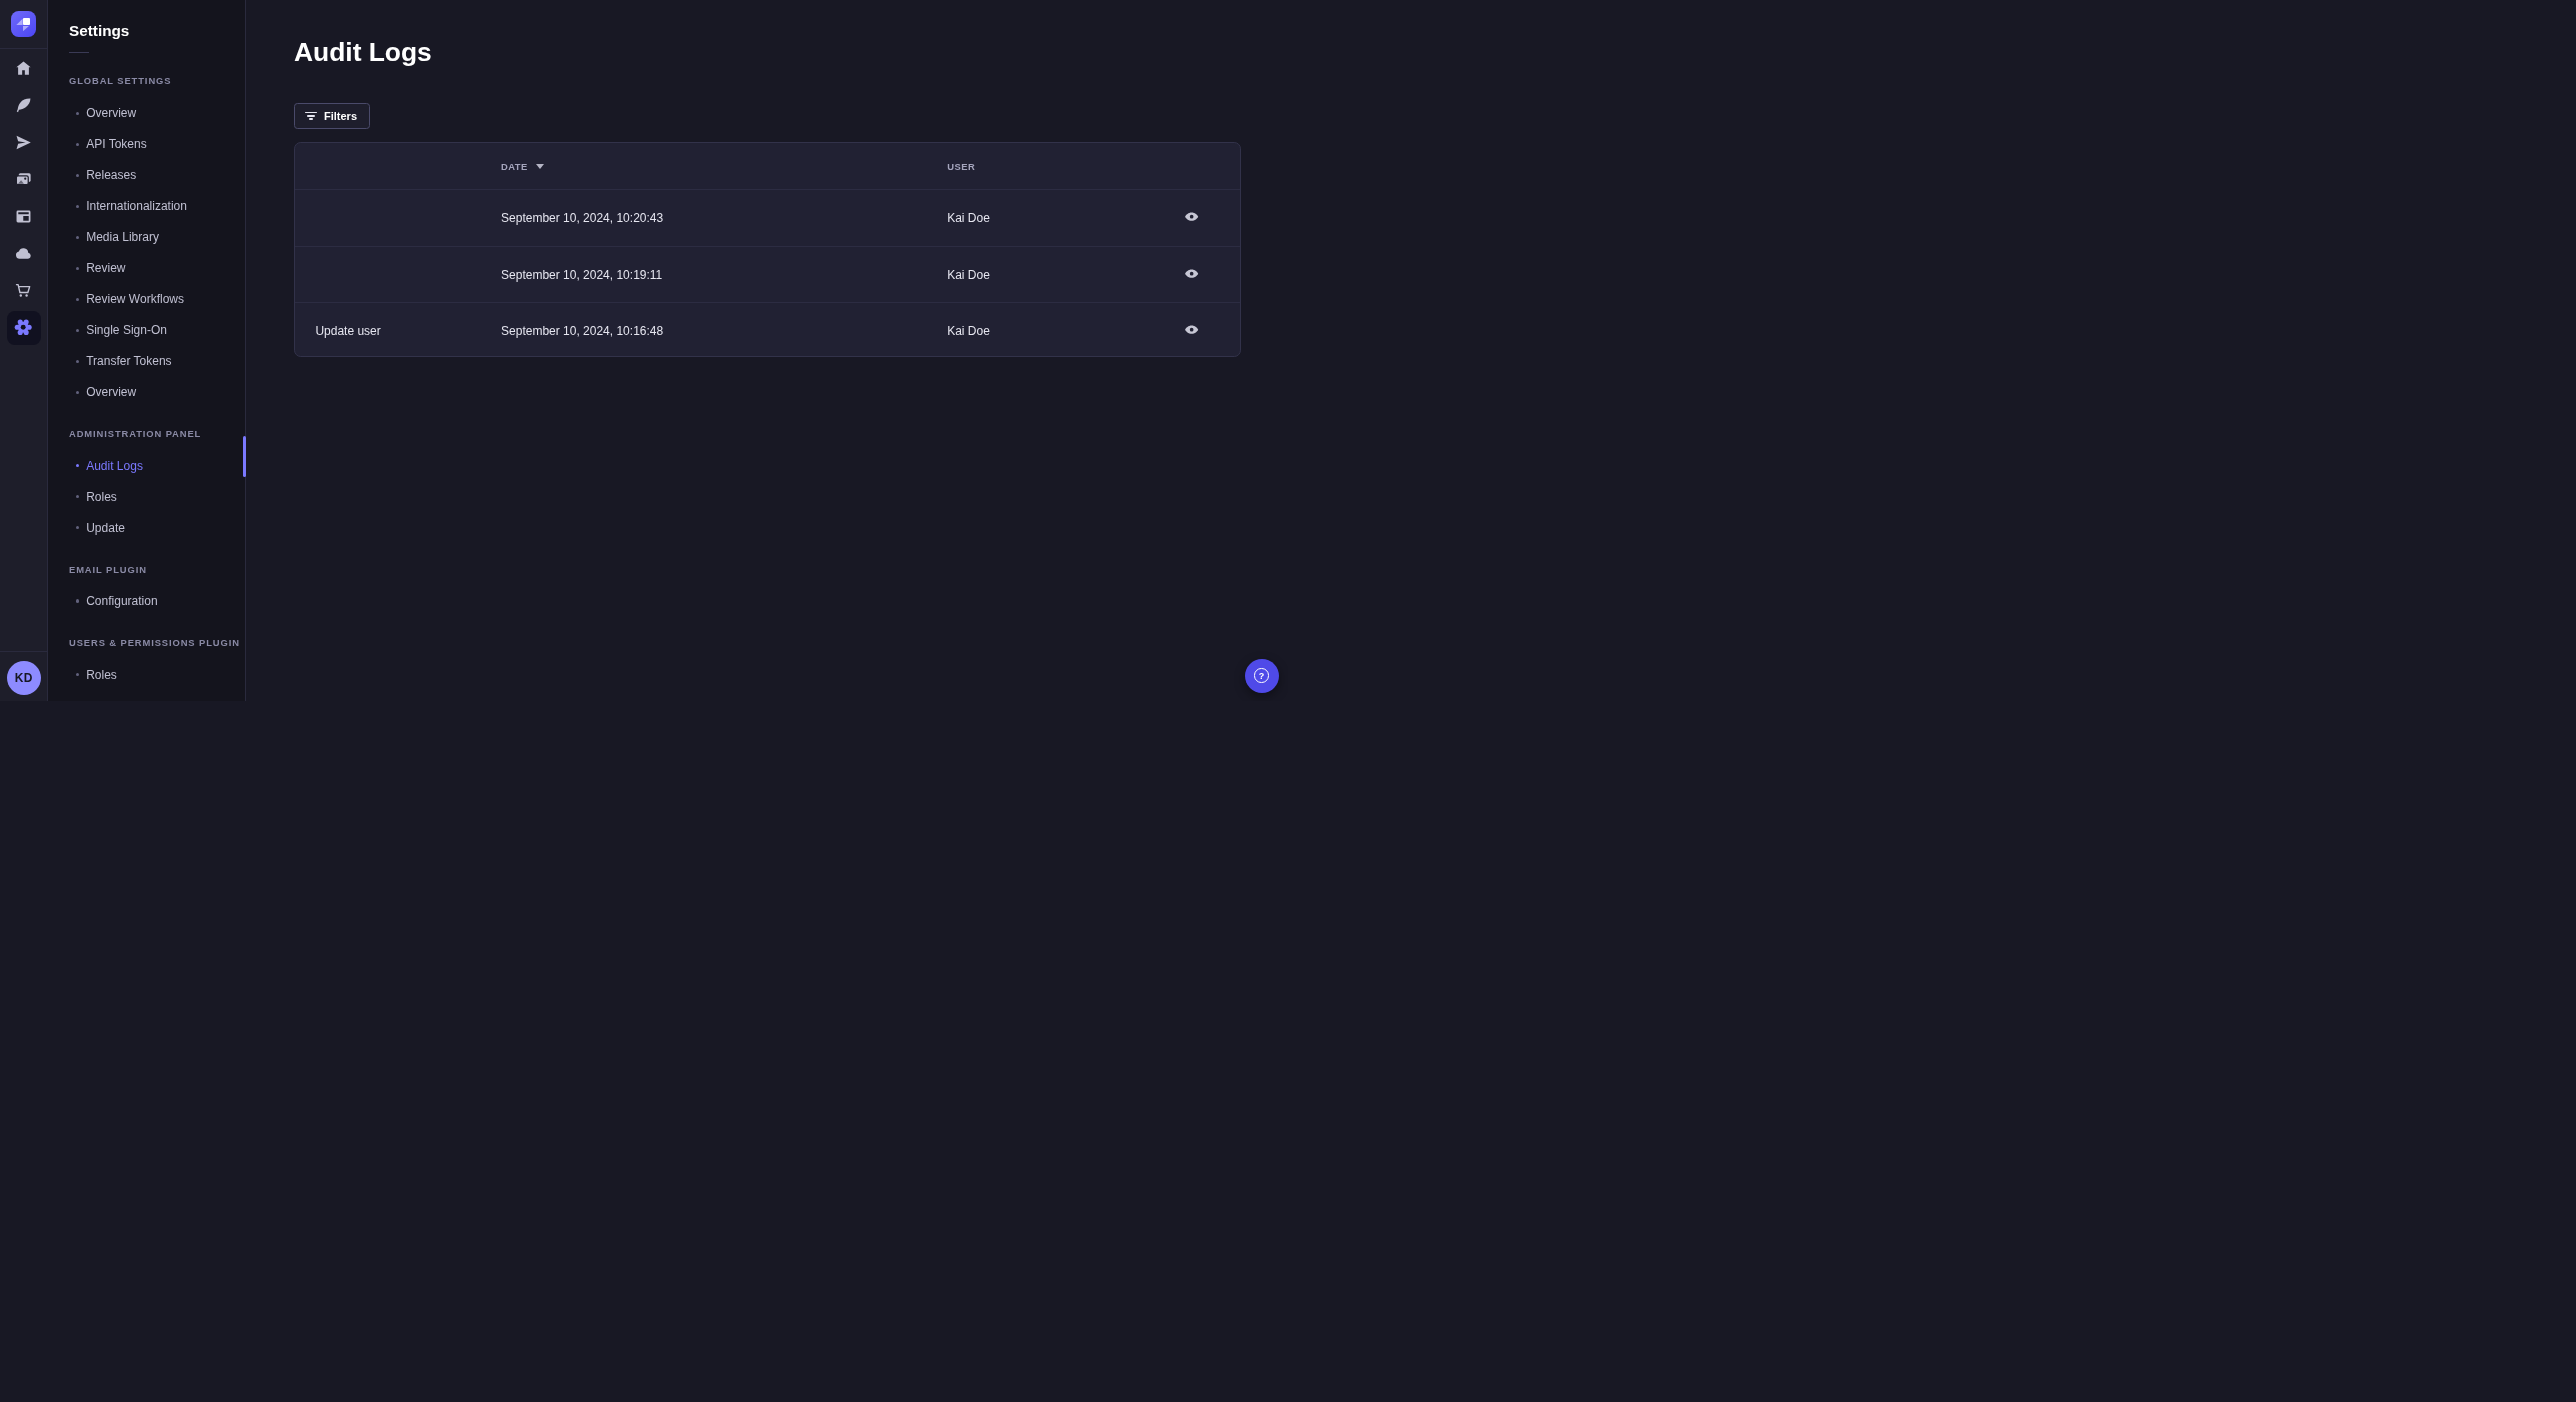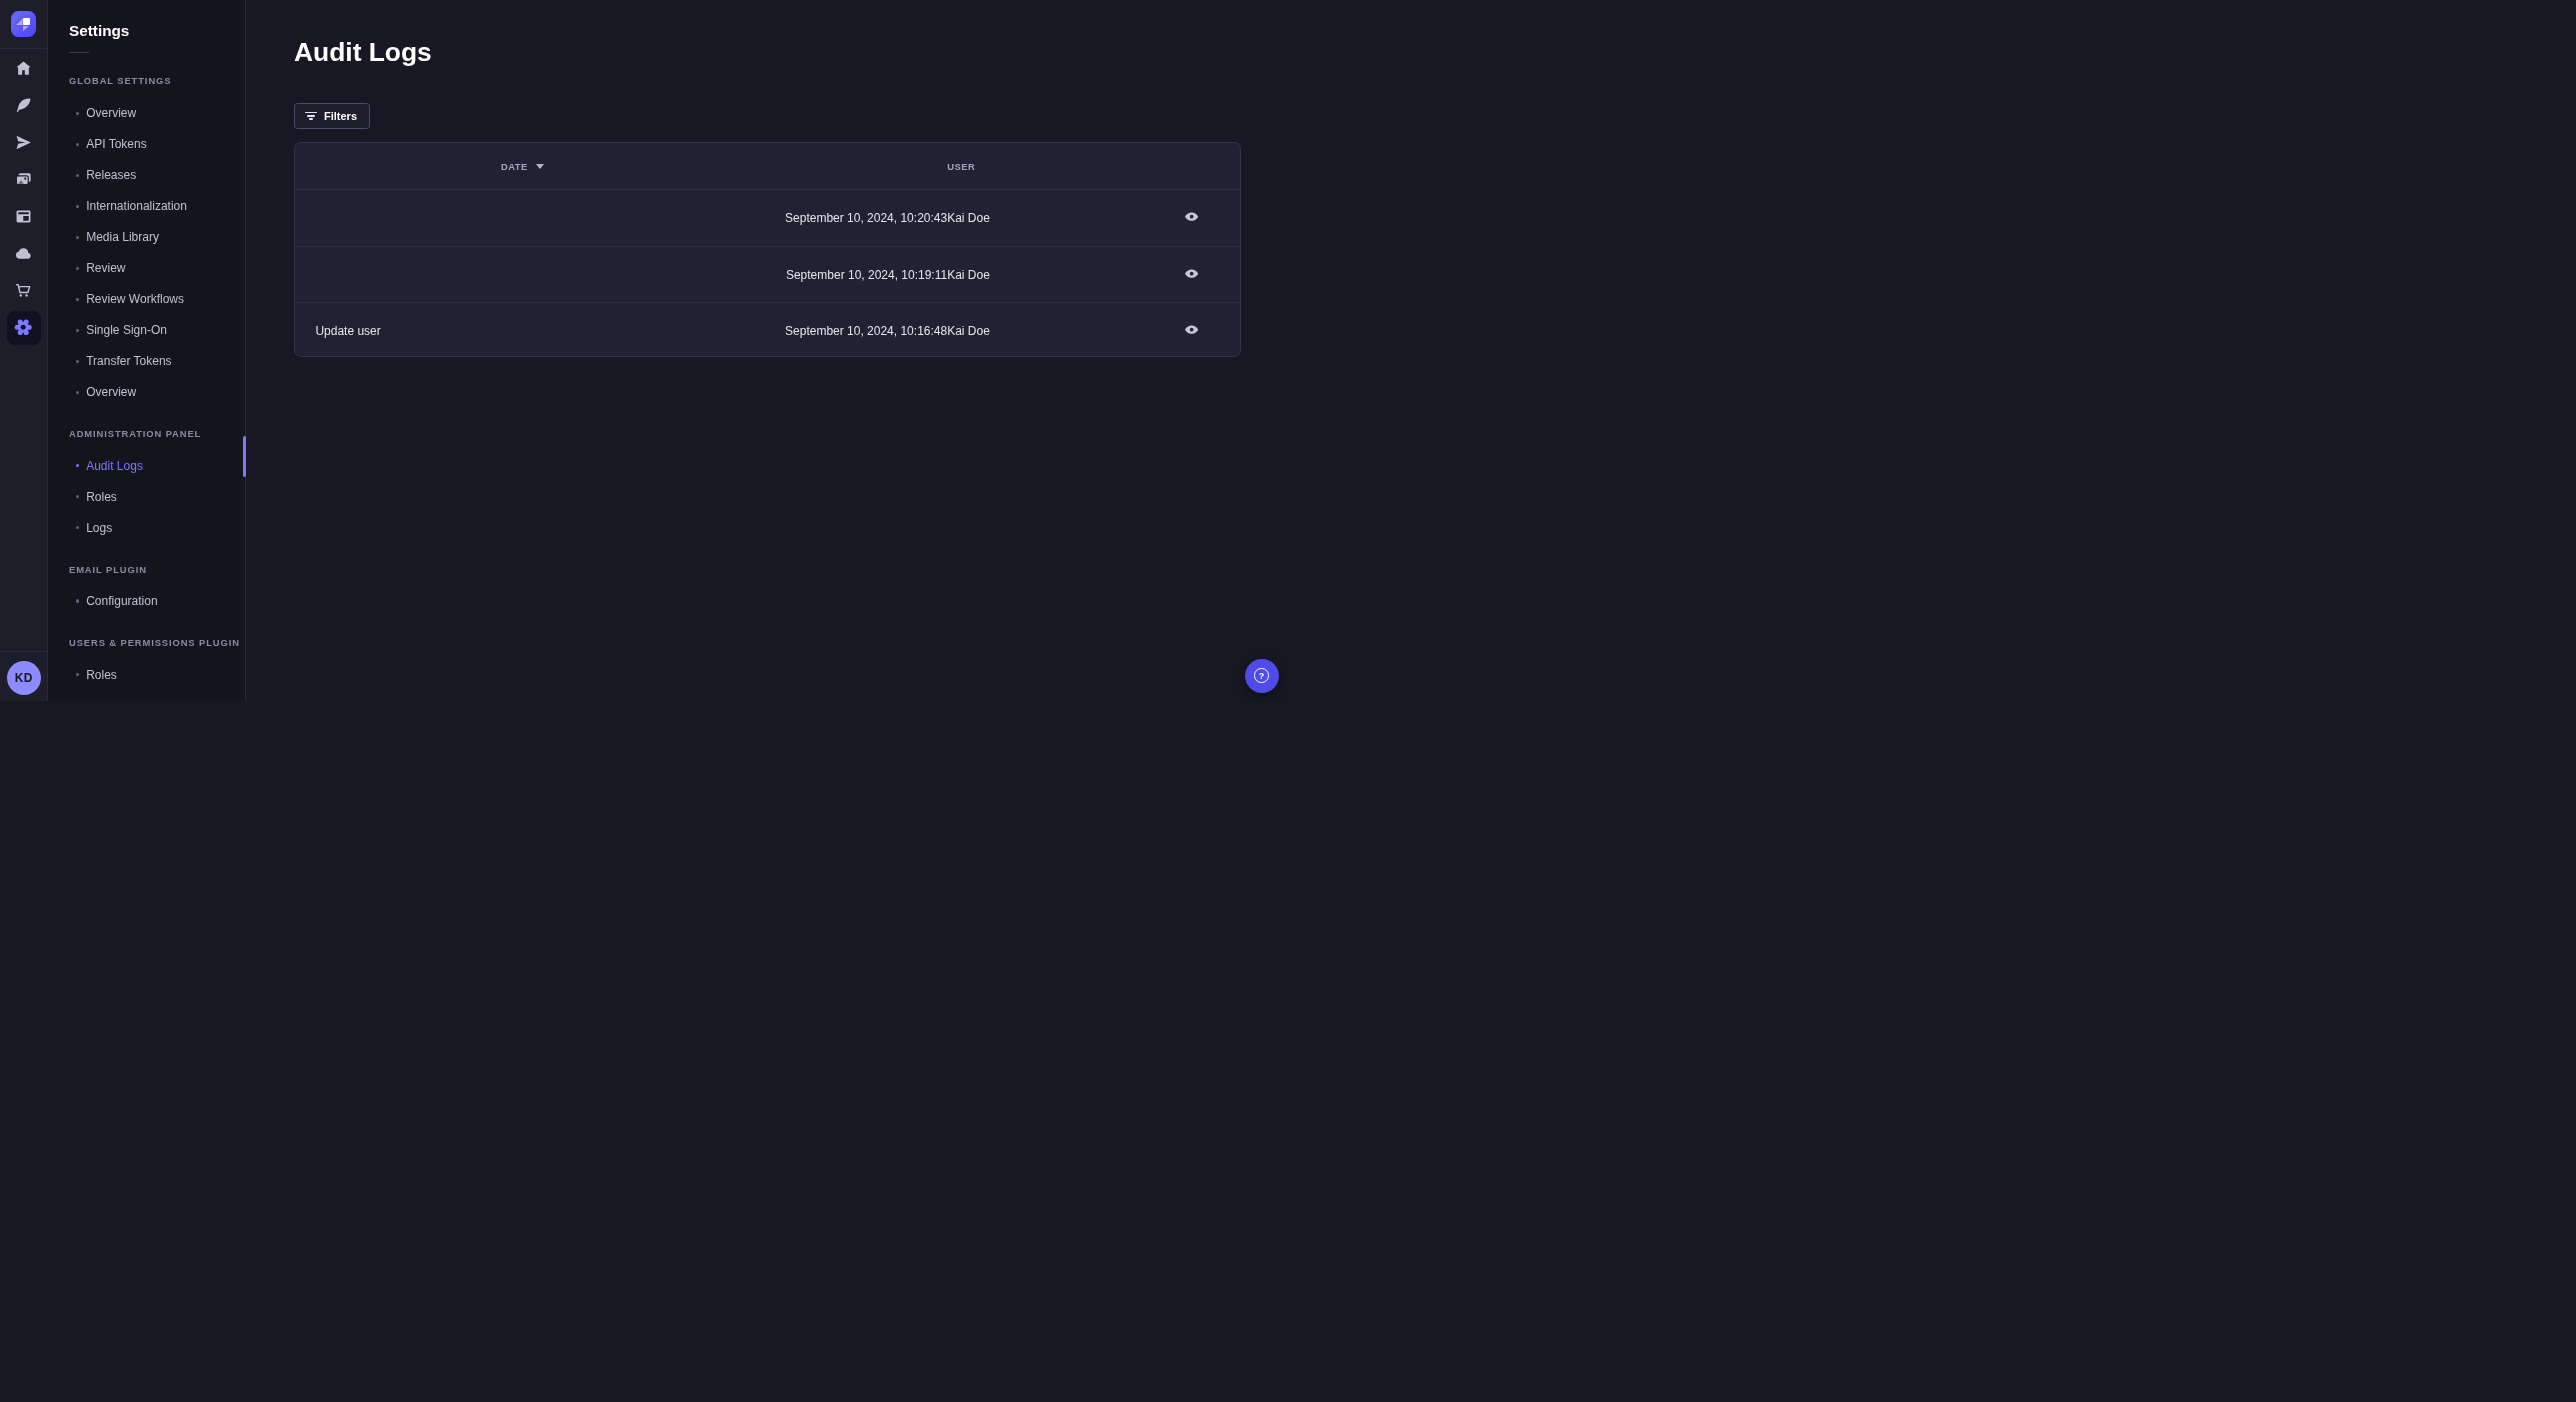--- a/index.html
+++ b/index.html
@@ -46,21 +46,21 @@
   .filter-glyph { width:12px; height:8.5px; display:flex; flex-direction:column; justify-content:space-between; align-items:center; }
   .filter-glyph i { display:block; height:1.7px; border-radius:0.9px; background:#e6e6f0; }
   .filter-glyph i:nth-child(1){ width:12px; } .filter-glyph i:nth-child(2){ width:7.7px; } .filter-glyph i:nth-child(3){ width:4.3px; }
 
   
   .card { margin-top:13.6px; width:947px; height:215px; background:#212133; border:0.9px solid #32324a; border-radius:6.8px; overflow:hidden; }
   .t-head { height:47px; display:flex; align-items:center; padding:0 20.4px; border-bottom:0.9px solid #2c2c42; }
   .t-row { height:56px; display:flex; align-items:center; padding:0 20.4px; cursor:pointer; }
   .t-row + .t-row { border-top:0.9px solid #2c2c42; }
   .col-action { width:186px; }
-  .col-date { width:447px;text-align:right; }
+  .col-date { width:447px; }
   .col-user { width:217px; }
   .col-eye { width:56px; display:flex; justify-content:center; }
   .th { font-size:9.4px; font-weight:600; letter-spacing:0.5px; color:#a5a5bd; display:flex; align-items:center; }
   .sort-caret { width:0; height:0; border-left:4.3px solid transparent; border-right:4.3px solid transparent; border-top:5.1px solid #b5b5c5; margin-left:8.5px; }
   .cell { font-size:12px; color:#e6e6f0; }
   .eye-btn { width:24px; height:24px; border:none; background:transparent; display:flex; align-items:center; justify-content:center; cursor:pointer; }
 
   
   .popover { position:absolute; left:48px; top:152px; width:208px; background:#1d1d2c; border:0.9px solid #32324a; border-radius:5.1px; padding:12px; box-shadow:0 8.5px 24px rgba(0,0,0,.5); z-index:5; }
   .pop-select { height:29px; background:#212134; border:0.9px solid #4a4a6a; border-radius:3.4px; display:flex; align-items:center; justify-content:space-between; padding:0 12px 0 13.6px; margin-bottom:12px; cursor:pointer; }
@@ -221,21 +221,21 @@
         <li class="sb-item active">
             <span class="dot"></span>
             <span>Audit Logs</span>
           </li>
         <li class="sb-item">
             <span class="dot"></span>
             <span>Roles</span>
           </li>
         <li class="sb-item">
             <span class="dot"></span>
-            <span>Logs</span>
+            <span>Update</span>
           </li>
       </ul>
     </div>
 
     <div class="sb-sec-3">
       <div class="sb-section-label">EMAIL PLUGIN</div>
       <ul class="sb-list">
         <li class="sb-item">
             <span class="dot"></span>
             <span>Configuration</span>

